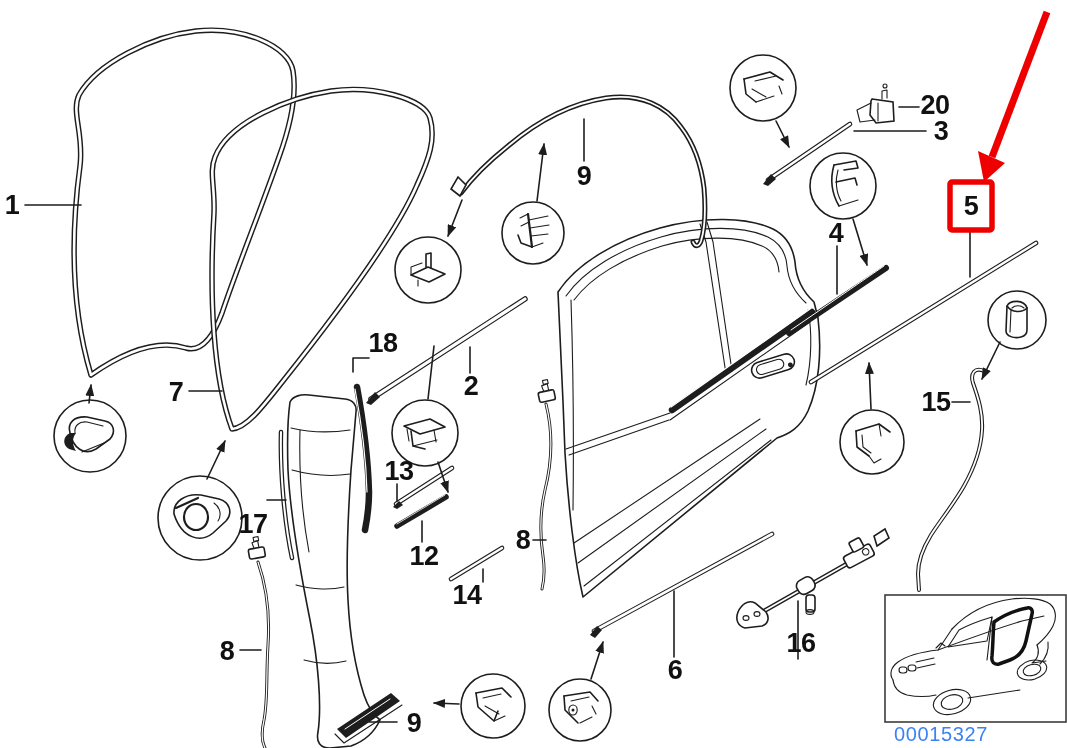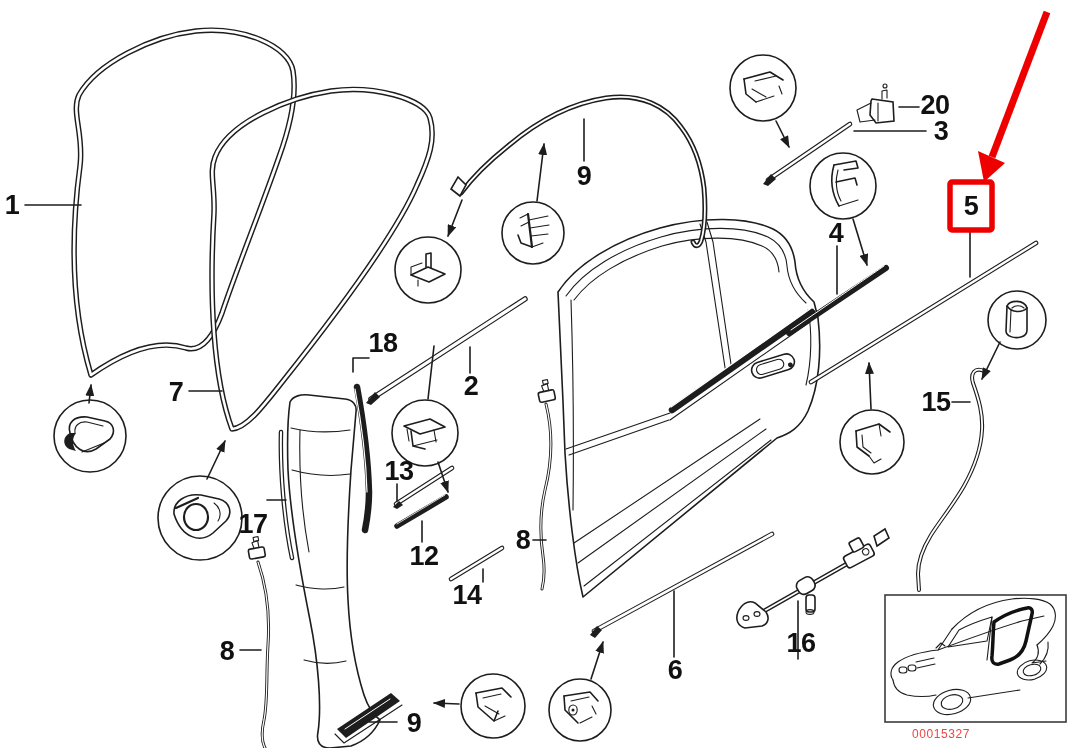--- a/index.html
+++ b/index.html
@@ -1,21 +1,21 @@
 <!DOCTYPE html>
 <html><head>
 <meta charset="utf-8">
 <style>
   html,body{margin:0;padding:0;background:#fff;}
   .stage{position:relative;width:1067px;height:748px;background:#fff;overflow:hidden;
          font-family:"Liberation Sans", sans-serif;}
   .stage svg{position:absolute;left:0;top:0;}
   .plabel{position:absolute;transform:translate(-50%,-50%);font-weight:700;font-size:27px;
           color:#111;line-height:1;letter-spacing:-0.5px;white-space:nowrap;}
-  .code{position:absolute;transform:translate(-50%,-50%);font-size:12px;color:#ef4444;
+  .code{position:absolute;transform:translate(-50%,-50%);font-size:20px;color:#3b82f6;
         letter-spacing:0.6px;}
   .ln{fill:none;stroke:#1d1d1d;stroke-width:1.6;stroke-linecap:round;stroke-linejoin:round;}
   .thin{stroke-width:1.1;}
   .med{stroke-width:2.2;}
   .kA{fill:none;stroke:#1d1d1d;stroke-linecap:round;stroke-linejoin:round;}
   .wA{fill:none;stroke:#ffffff;stroke-linecap:round;stroke-linejoin:round;}
   .filld{fill:#1d1d1d;stroke:none;}
   .cw{fill:#ffffff;stroke:#1d1d1d;stroke-width:1.6;}
 </style>
 </head>

